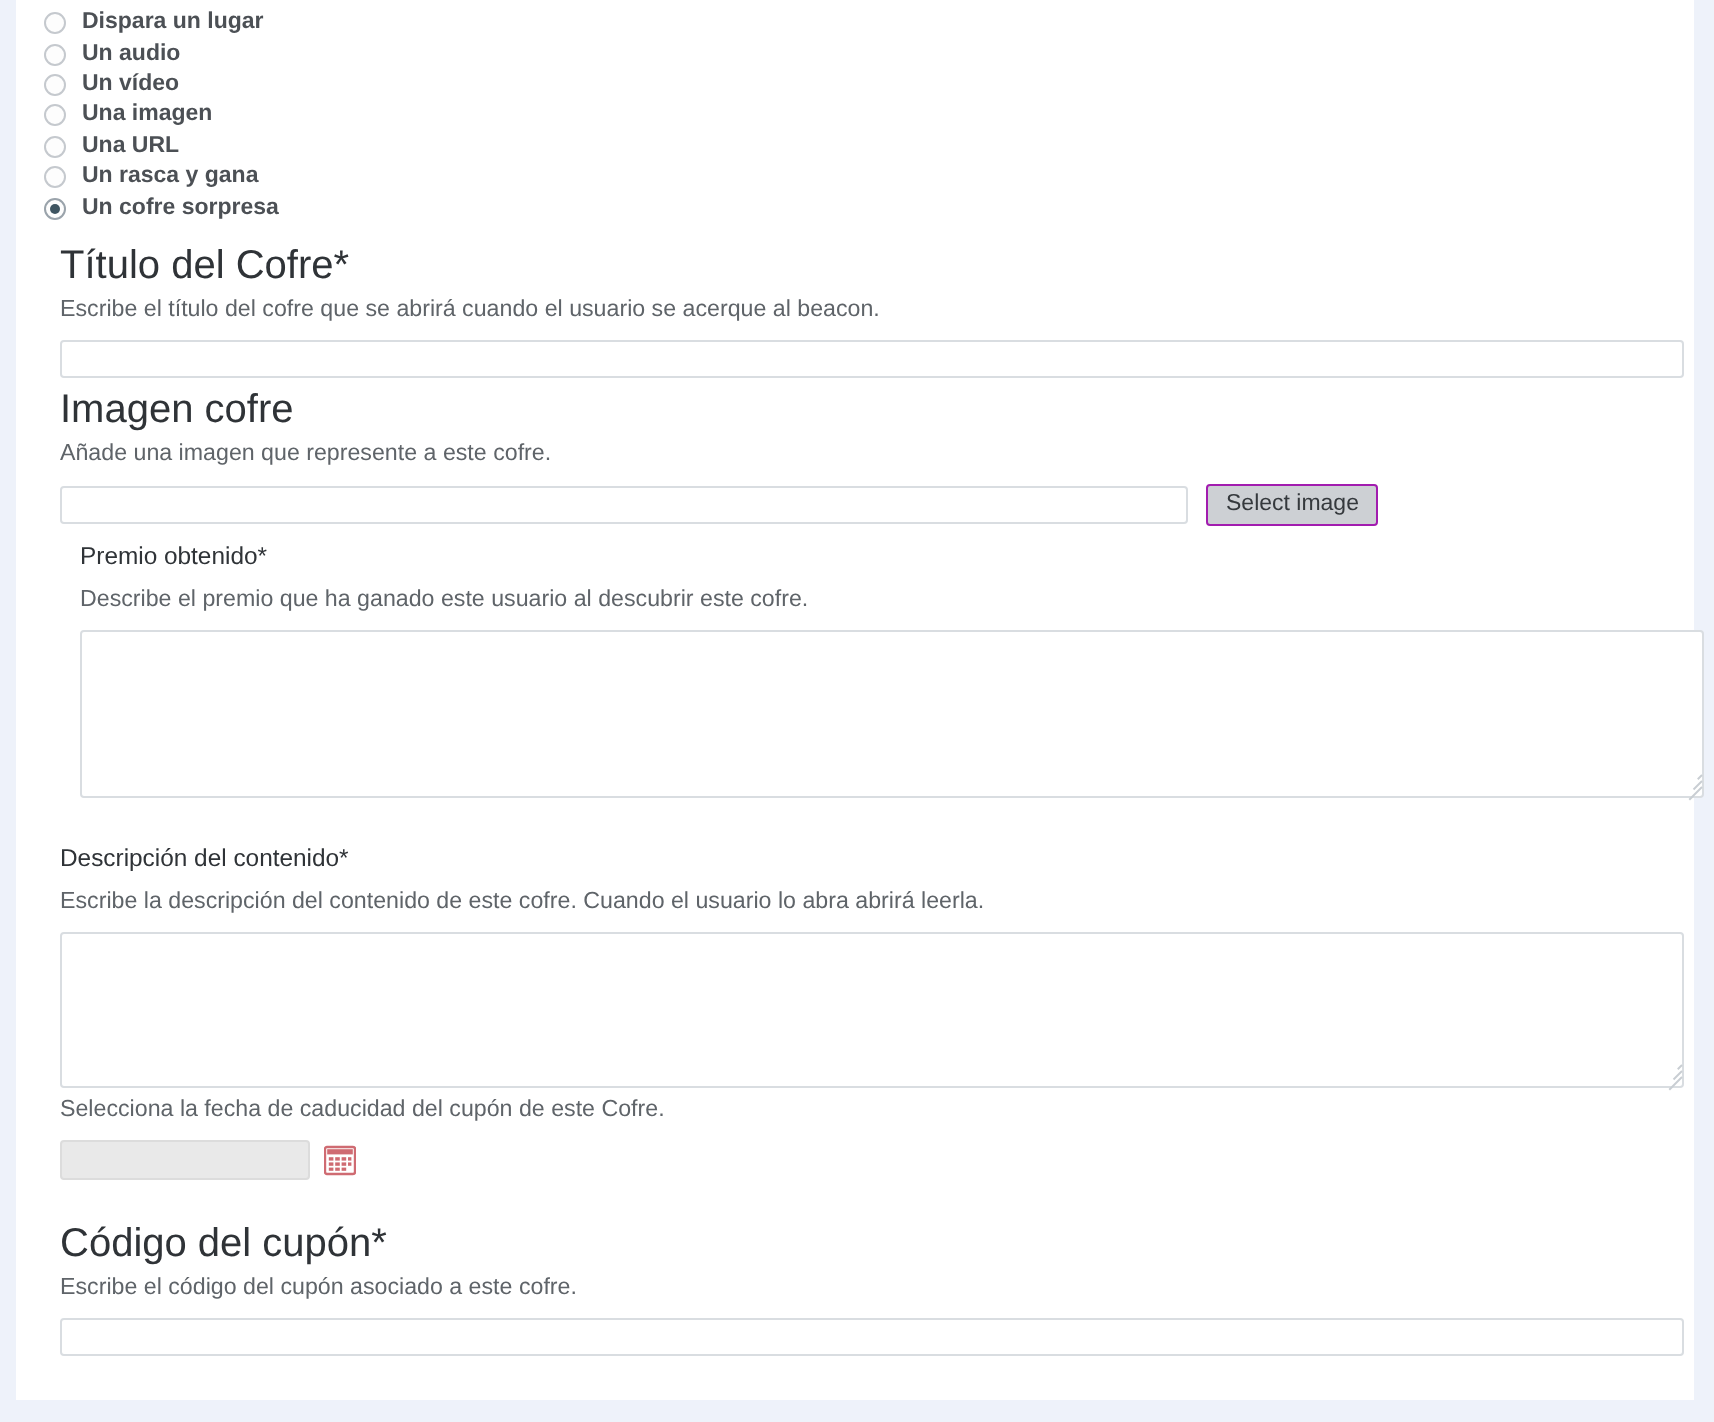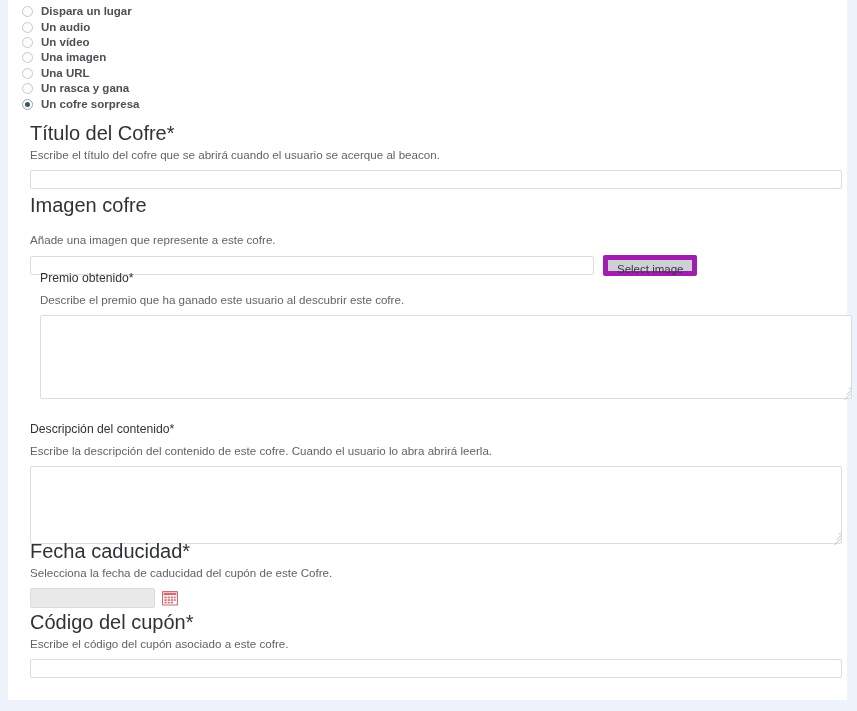--- a/index.html
+++ b/index.html
@@ -171,21 +171,21 @@
   
   .image-row {
     display: flex;
     align-items: center;
   }
   .select-image-btn {
     margin-left: 9px;
     height: 21px;
     padding: 0 9px;
     background: #cdd0d4;
-    border: 5px solid #a21caf;
+    border: 1px solid #a21caf;
     border-radius: 2px;
     font-family: "Liberation Sans", sans-serif;
     font-size: 11.5px;
     color: #35393d;
     line-height: 19px;
     cursor: pointer;
     white-space: nowrap;
   }
 
   
@@ -261,21 +261,21 @@
     </div>
 
     <div class="field" style="top:124px;">
       <div class="field-title big">Título del Cofre*</div>
       <div class="field-help" style="margin-top:5px;">Escribe el título del cofre que se abrirá cuando el usuario se acerque al beacon.</div>
       <input class="text-input wide" style="margin-top: 8px;" type="text" placeholder="">
     </div>
 
     <div class="field" style="top:196px;">
       <div class="field-title big">Imagen cofre</div>
-      <div class="field-help" style="margin-top:18px;">Añade una imagen que represente a este cofre.</div>
+      <div class="field-help" style="margin-top:5px;">Añade una imagen que represente a este cofre.</div>
       <div class="image-row" style="margin-top:8px;">
         <input class="text-input image" type="text" placeholder="" style="">
         <button class="select-image-btn">Select image</button>
       </div>
     </div>
 
     <div class="field" style="top:271px;padding-left:10px;">
       <div class="field-title small">Premio obtenido*</div>
       <div class="field-help" style="margin-top:6px;">Describe el premio que ha ganado este usuario al descubrir este cofre.</div>
       <div class="ta-wrap" style="margin-top:8px;">
@@ -295,21 +295,20 @@
         <textarea class="text-area" style="height: 78px;" placeholder=""></textarea>
         <span class="ta-grip">
             <i></i>
             <i></i>
             <i></i>
           </span>
       </div>
     </div>
 
     <div class="field" style="top:542px;">
-      <div class="field-title big">Fecha caducidad*</div>
       <div class="field-help" style="margin-top:5px;">Selecciona la fecha de caducidad del cupón de este Cofre.</div>
       <div class="date-row" style="margin-top:8px;">
         <input class="date-input" type="text" placeholder="" style="">
         <svg class="cal-icon" viewBox="0 0 16 16">
           <rect x="0.5" y="1.5" width="15" height="13.5" rx="1" fill="#ffffff" stroke="#cf6b72" stroke-width="1.2"></rect>
           <rect x="1.6" y="2.6" width="12.8" height="2.6" fill="#cf6b72"></rect>
           <g fill="#cf6b72">
             <rect x="2.4" y="6.6" width="2.3" height="1.7"></rect>
             <rect x="5.6" y="6.6" width="2.3" height="1.7"></rect>
             <rect x="8.8" y="6.6" width="2.3" height="1.7"></rect>

